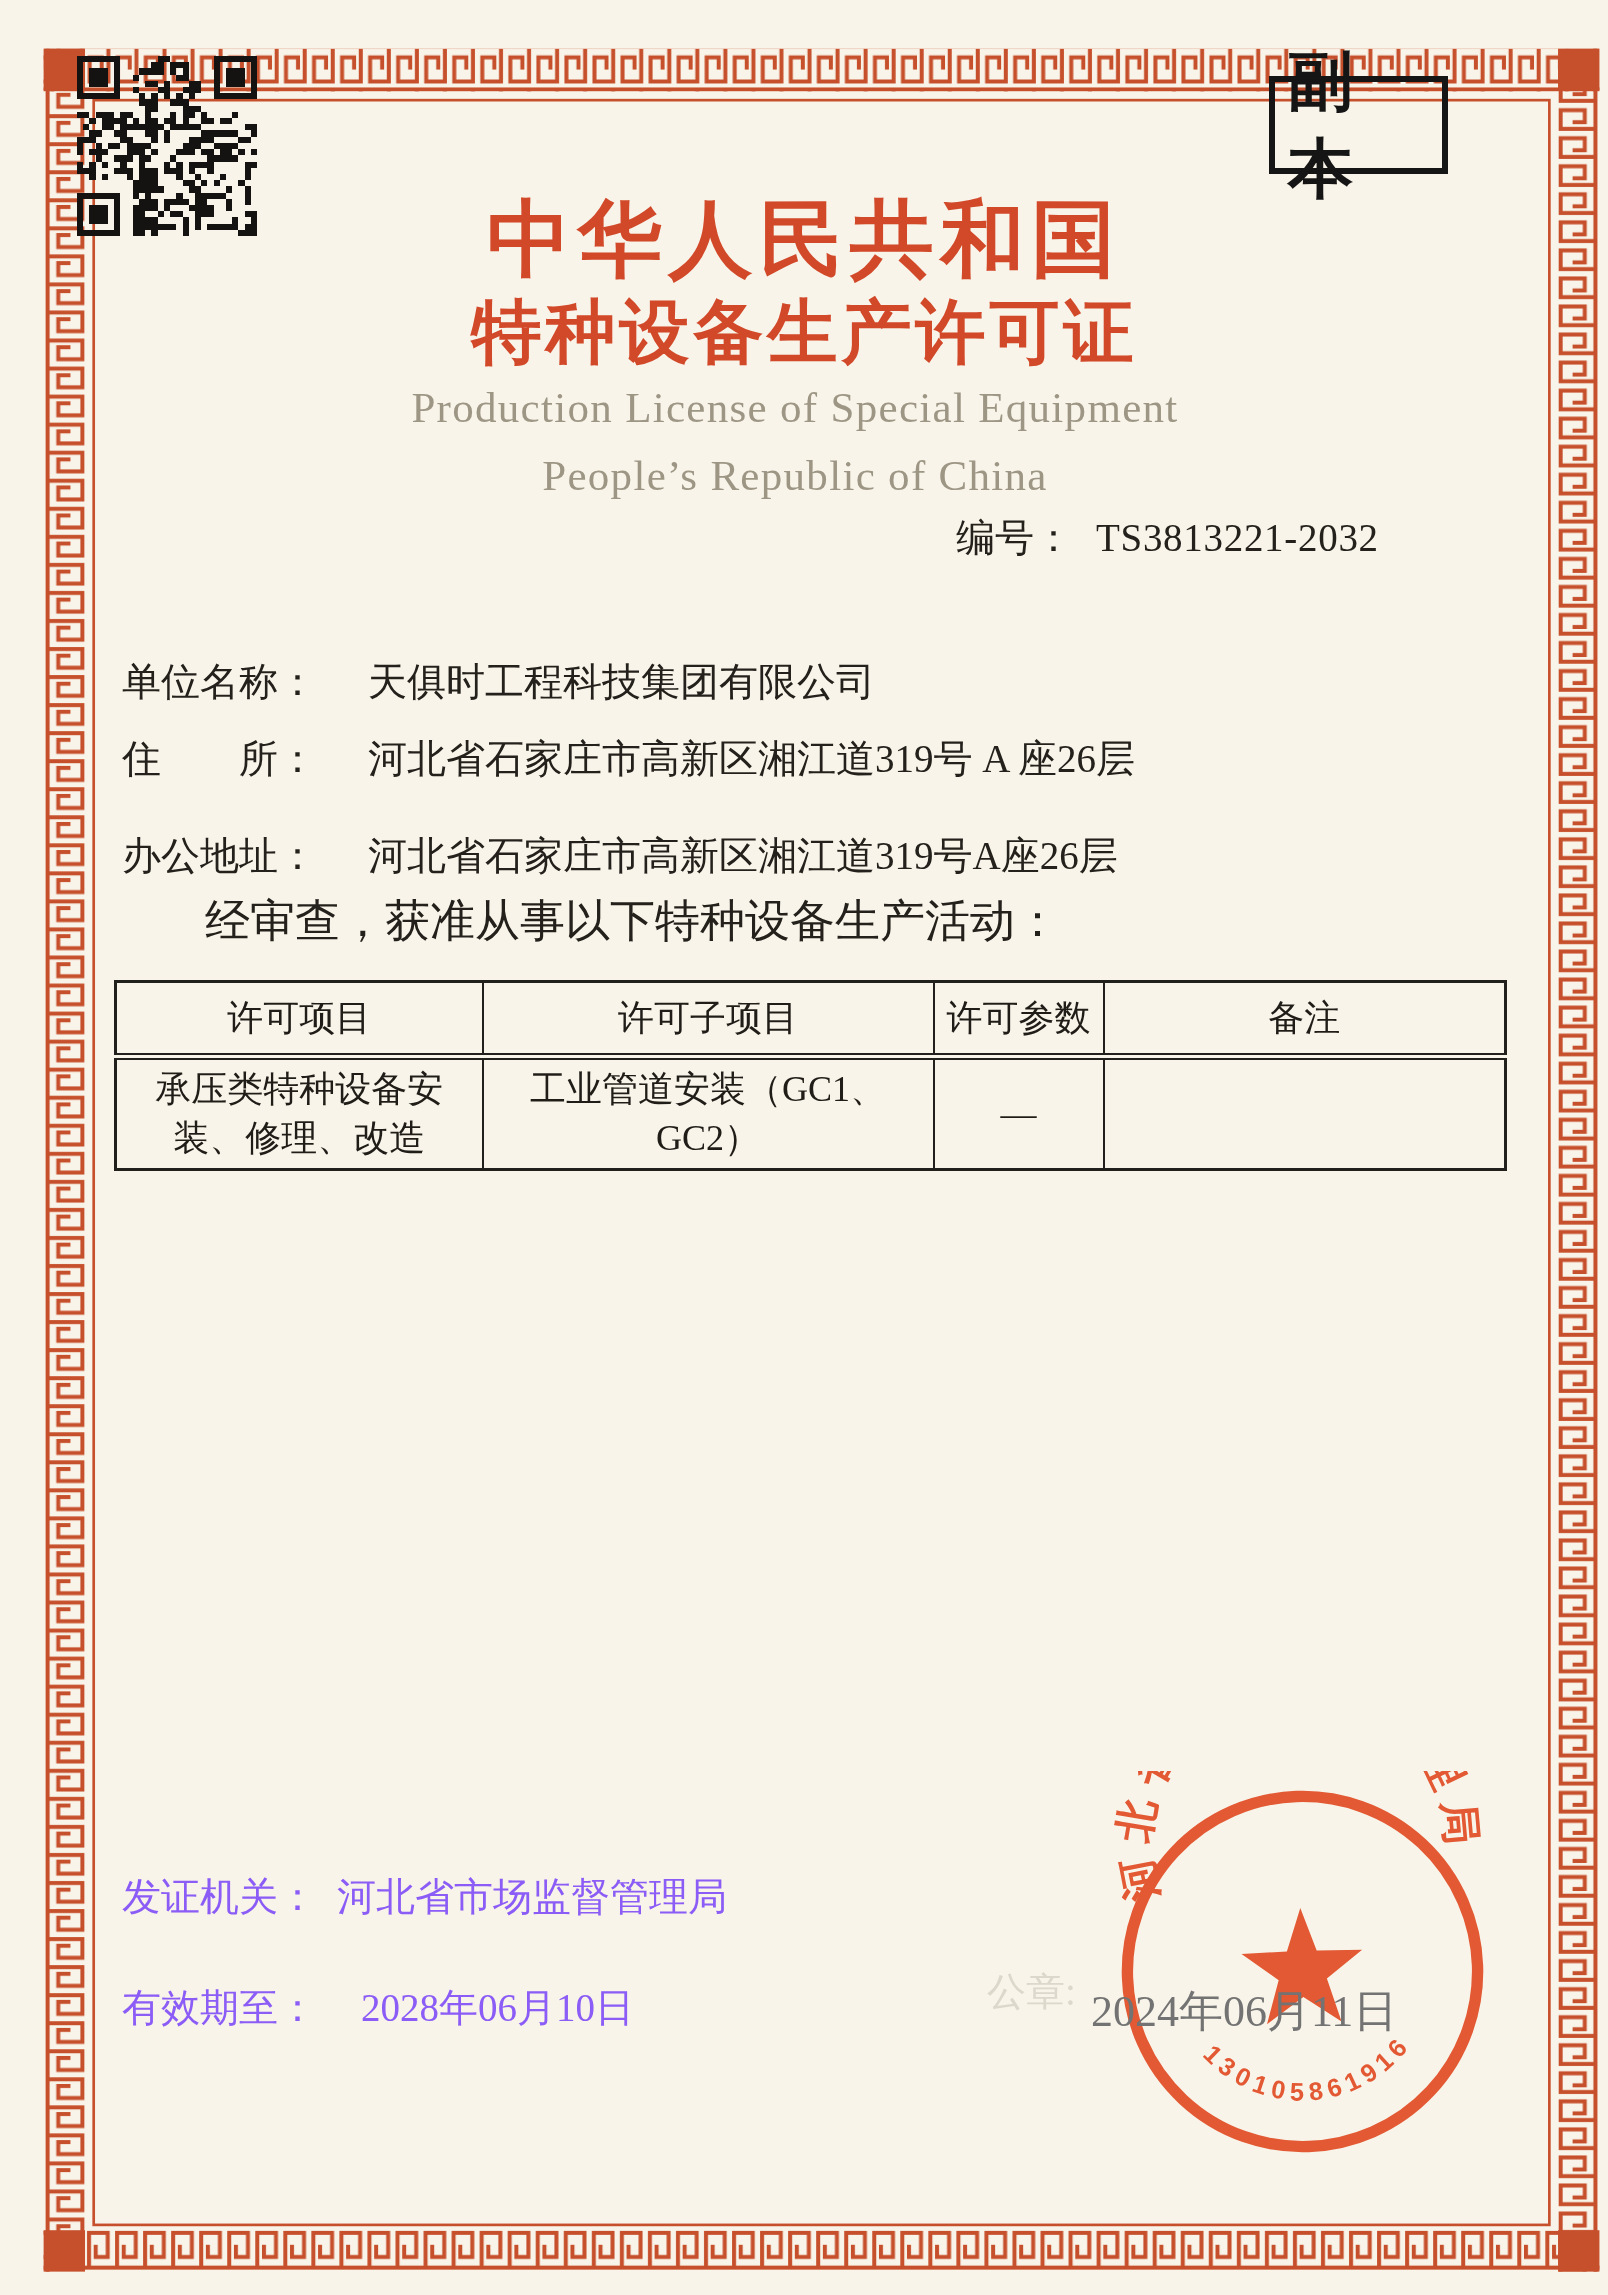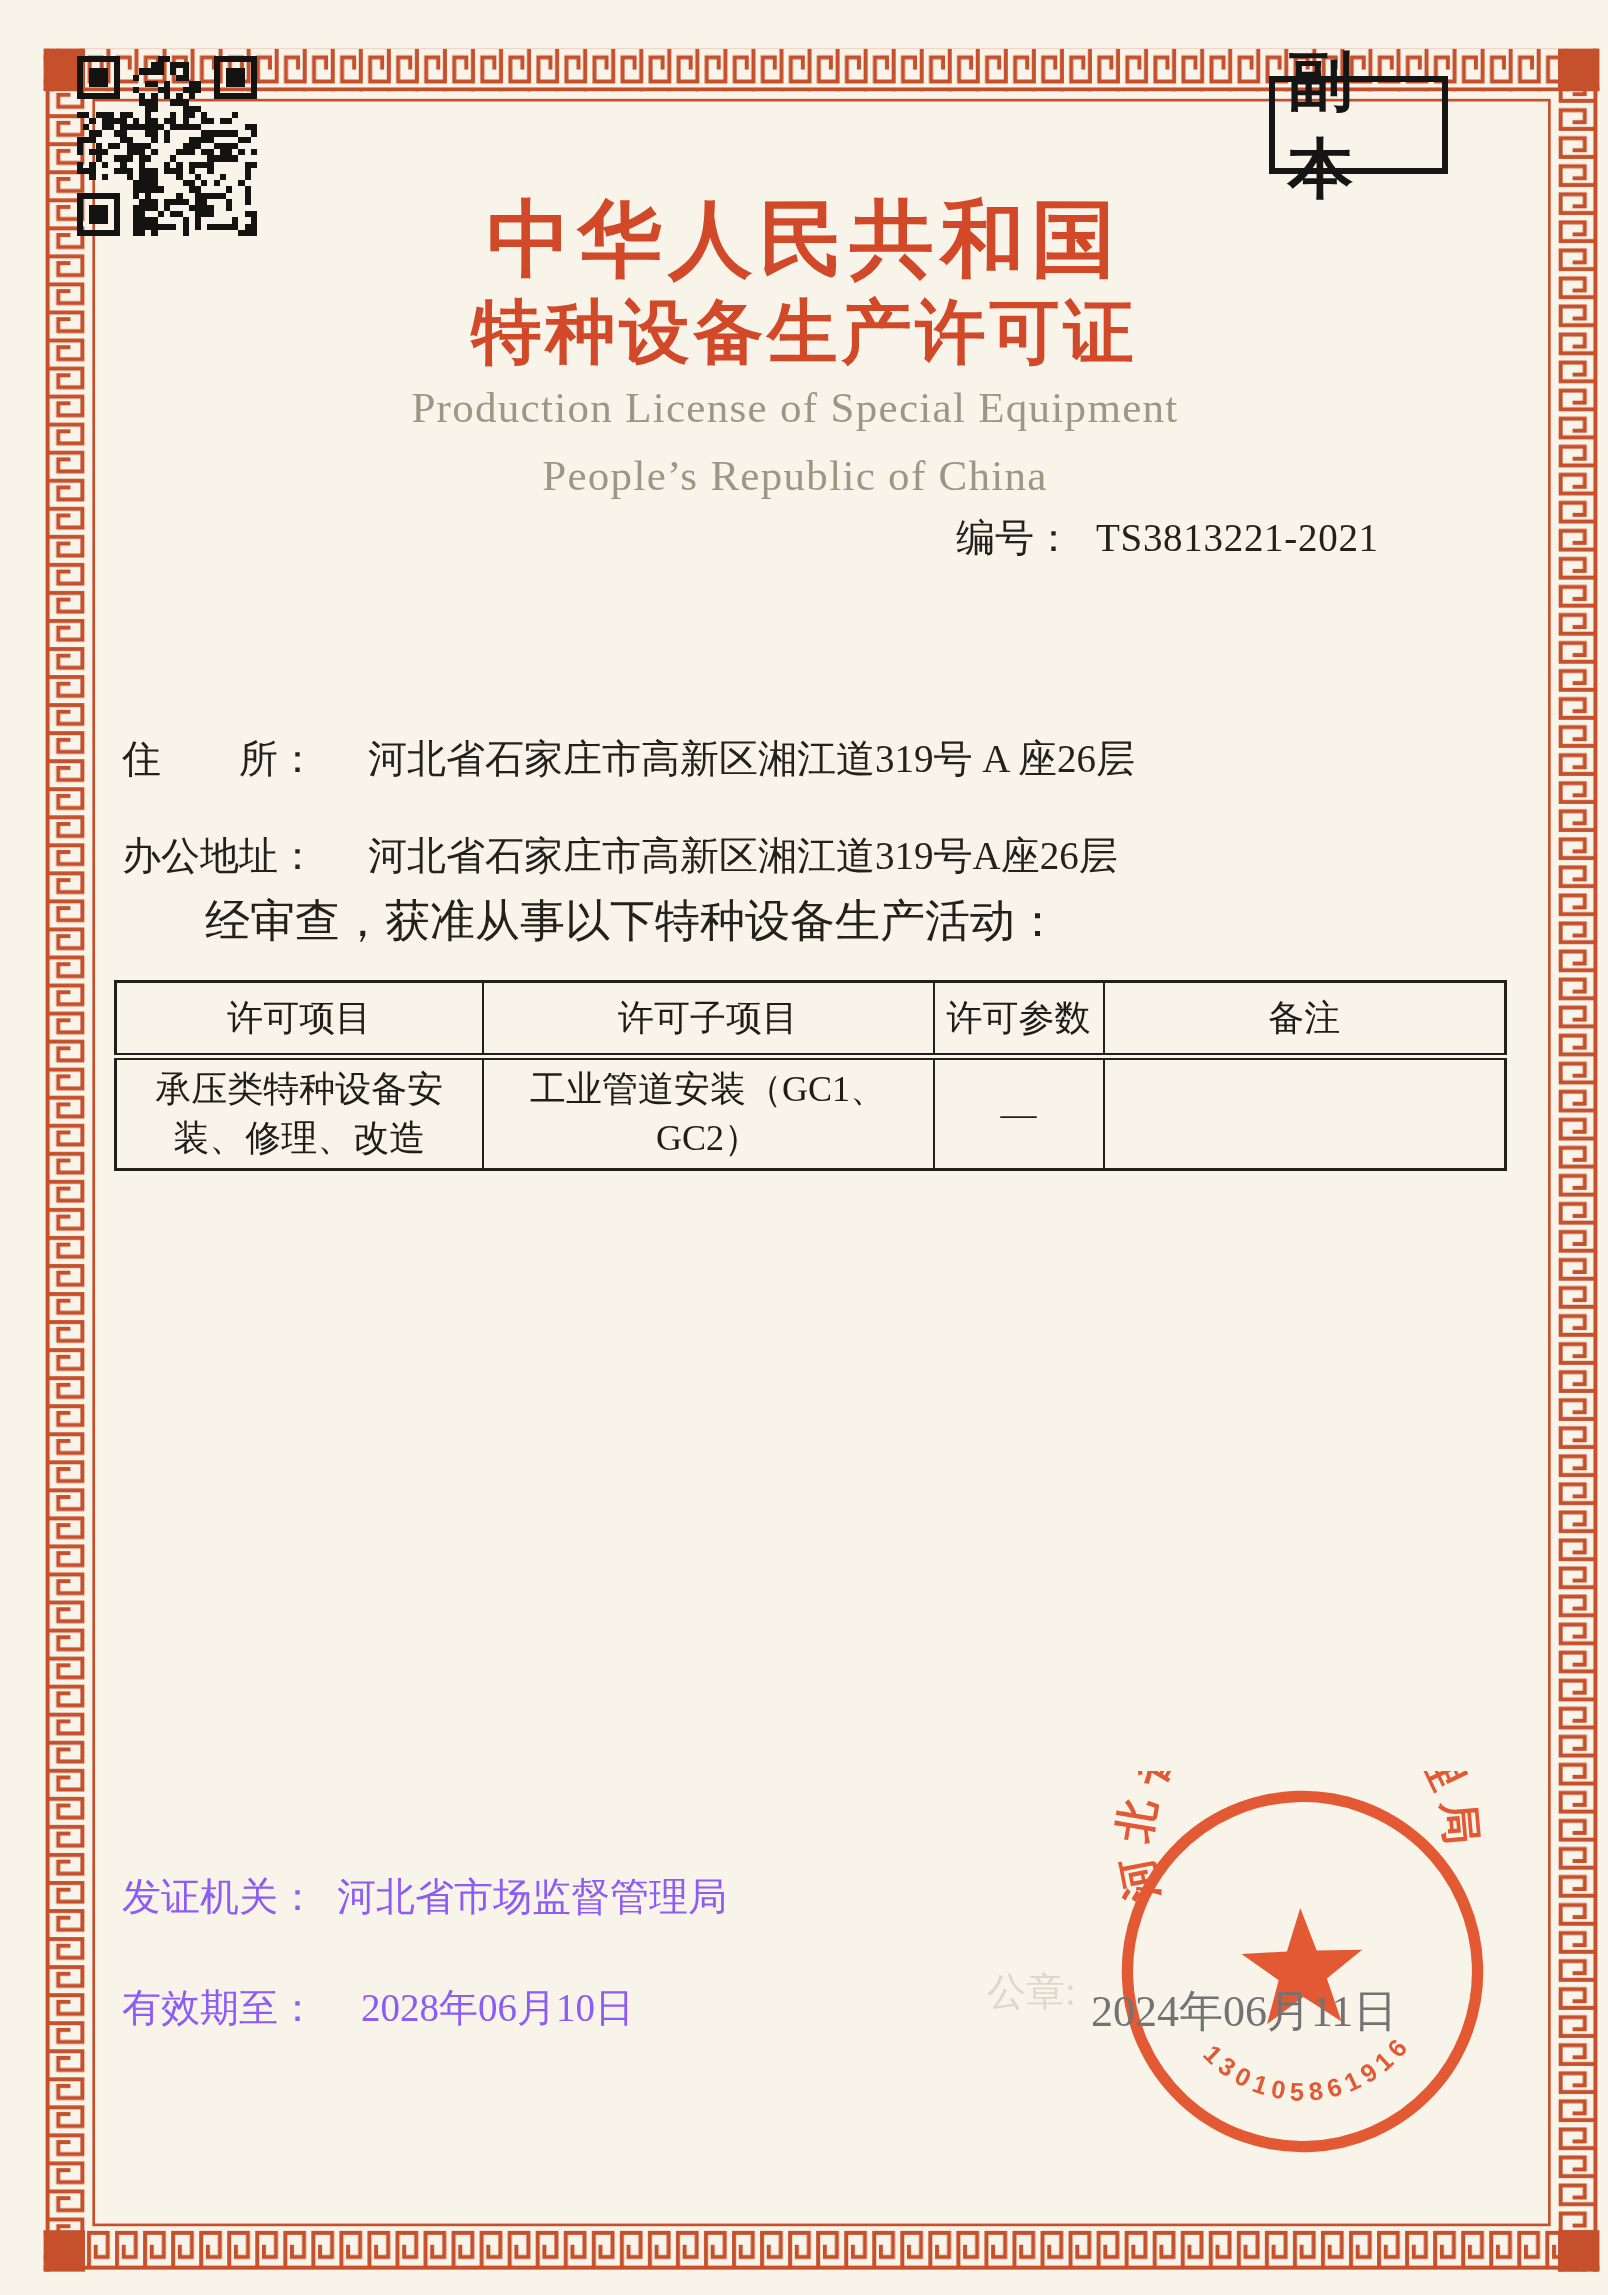--- a/index.html
+++ b/index.html
@@ -433,23 +433,27 @@
     <span>副 本</span>
   </div>
 
   <div class="title-cn title-cn1">中华人民共和国</div>
   <div class="title-cn title-cn2">特种设备生产许可证</div>
   <div class="title-en title-en1">Production License of Special Equipment</div>
   <div class="title-en title-en2">People’s Republic of China</div>
 
   <div class="license-no">
     <span class="lbl">编号：</span>
-    <span class="val">TS3813221-2021</span>
-  </div>
-
+    <span class="val">TS3813221-2032</span>
+  </div>
+
+  <div class="field-row f0">
+    <span class="lbl">单位名称：</span>
+    <span class="val">天俱时工程科技集团有限公司</span>
+  </div>
   <div class="field-row f1">
     <span class="lbl">住　　所：</span>
     <span class="val">河北省石家庄市高新区湘江道319号 A 座26层</span>
   </div>
   <div class="field-row f2">
     <span class="lbl">办公地址：</span>
     <span class="val">河北省石家庄市高新区湘江道319号A座26层</span>
   </div>
 
   <div class="statement">经审查，获准从事以下特种设备生产活动：</div>

